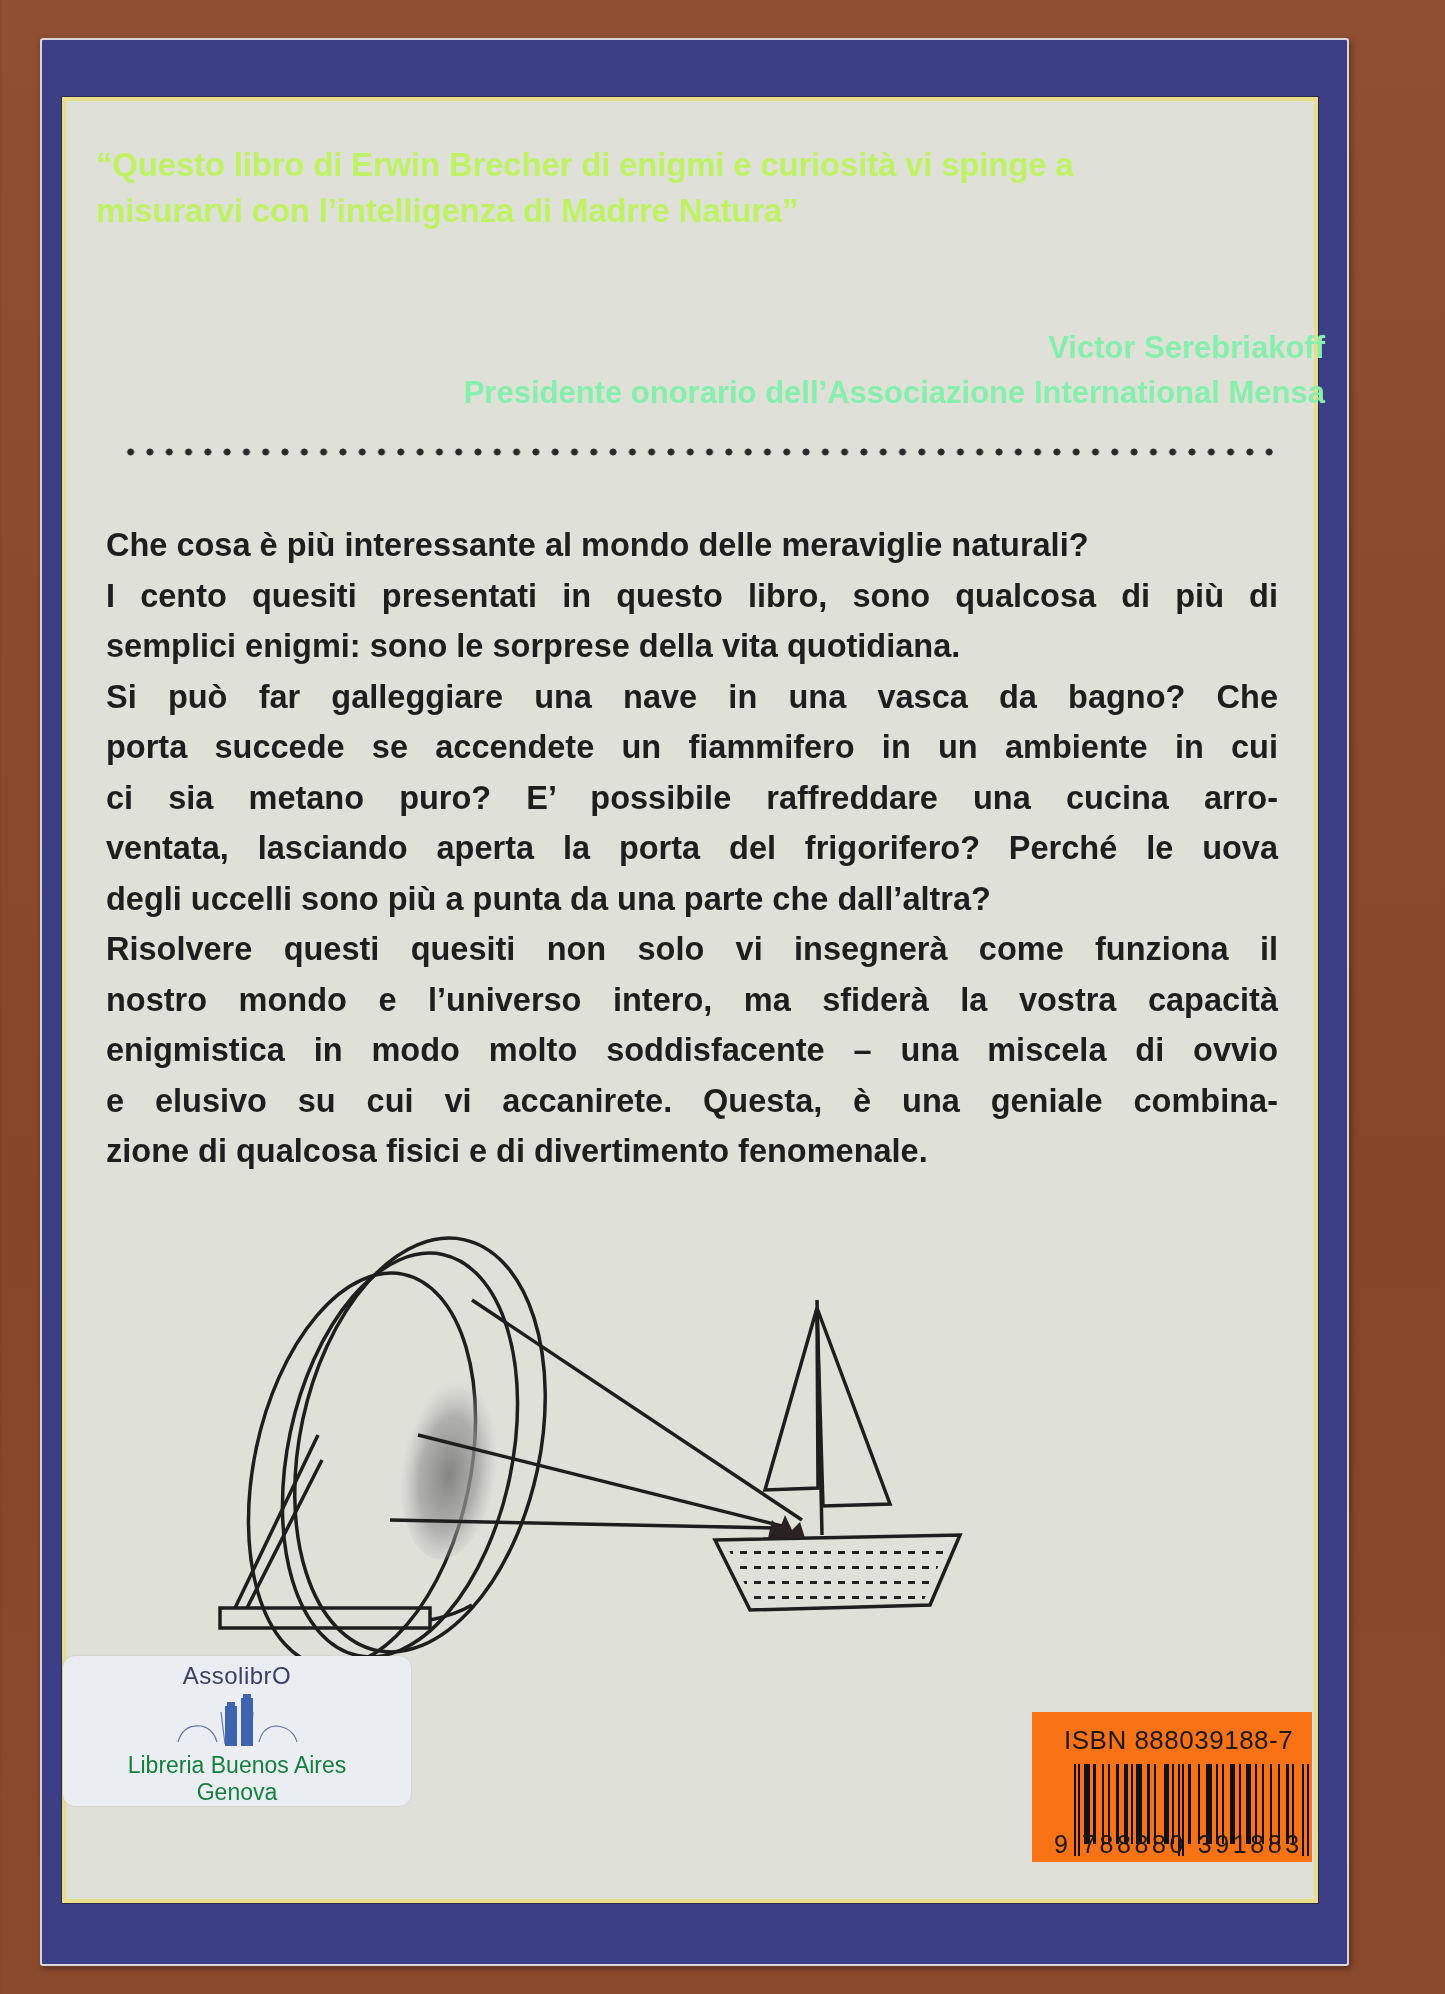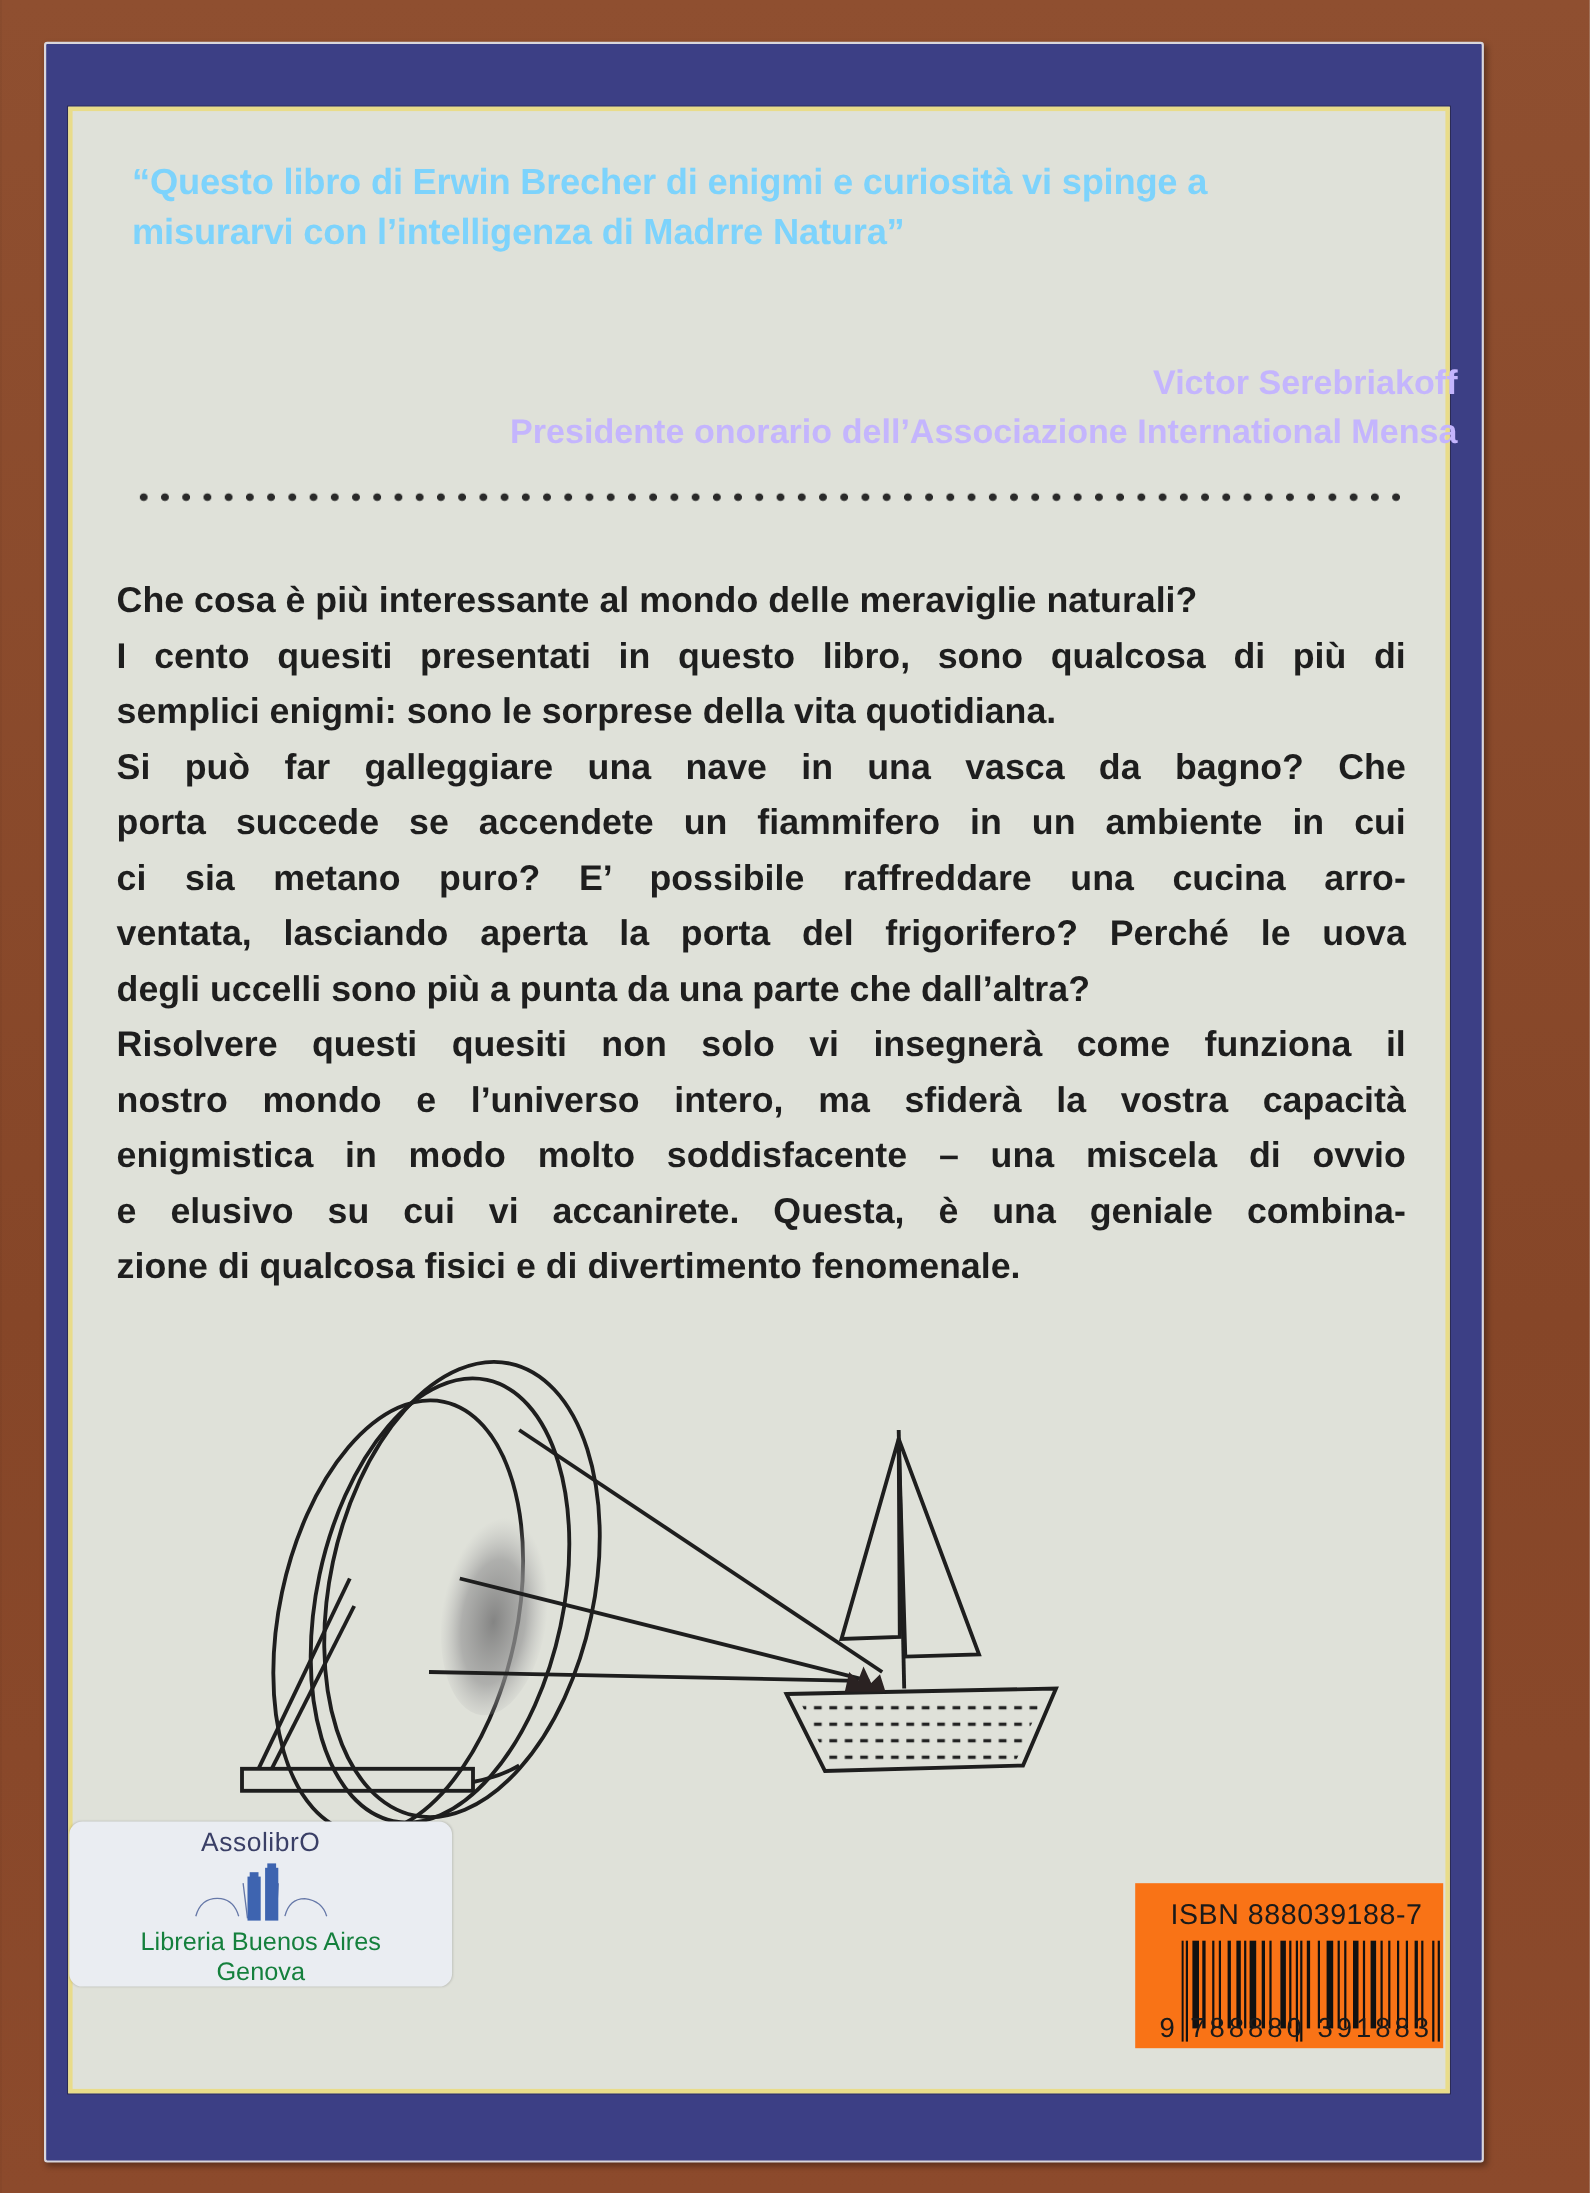--- a/index.html
+++ b/index.html
@@ -19,27 +19,26 @@
     box-shadow: 2px 3px 6px rgba(0,0,0,0.35);
   }
   .panel {
     position: absolute; left: 20px; top: 57px; width: 1248px; height: 1798px;
     background: #dfe1d9;
     border: 4px solid #e9dc8a;
     box-shadow: 0 0 0 1px #2a2a50;
   }
   .quote {
     position: absolute; left: 96px; top: 142px; width: 1180px;
-    font-size: 33px; line-height: 46px; font-weight: bold; color: #7dd3fc;
+    font-size: 33px; line-height: 46px; font-weight: bold; color: #bef264;
     letter-spacing: -0.2px;
-    margin-left: 24px;
   }
   .attr {
     position: absolute; right: 120px; top: 325px; text-align: right;
-    font-size: 31px; line-height: 45px; font-weight: bold; color: #c4b5fd;
+    font-size: 31px; line-height: 45px; font-weight: bold; color: #86efac;
   }
   .dots {
     position: absolute; left: 121px; top: 447px; width: 1158px; height: 10px;
     background-image: radial-gradient(circle, #2a2a2a 3.2px, transparent 3.8px);
     background-size: 19.3px 10px;
     background-repeat: repeat-x;
   }
   .body-text {
     position: absolute; left: 106px; top: 520px; width: 1172px;
     font-size: 32.5px; line-height: 50.5px; font-weight: bold; color: #1e1e1e;

